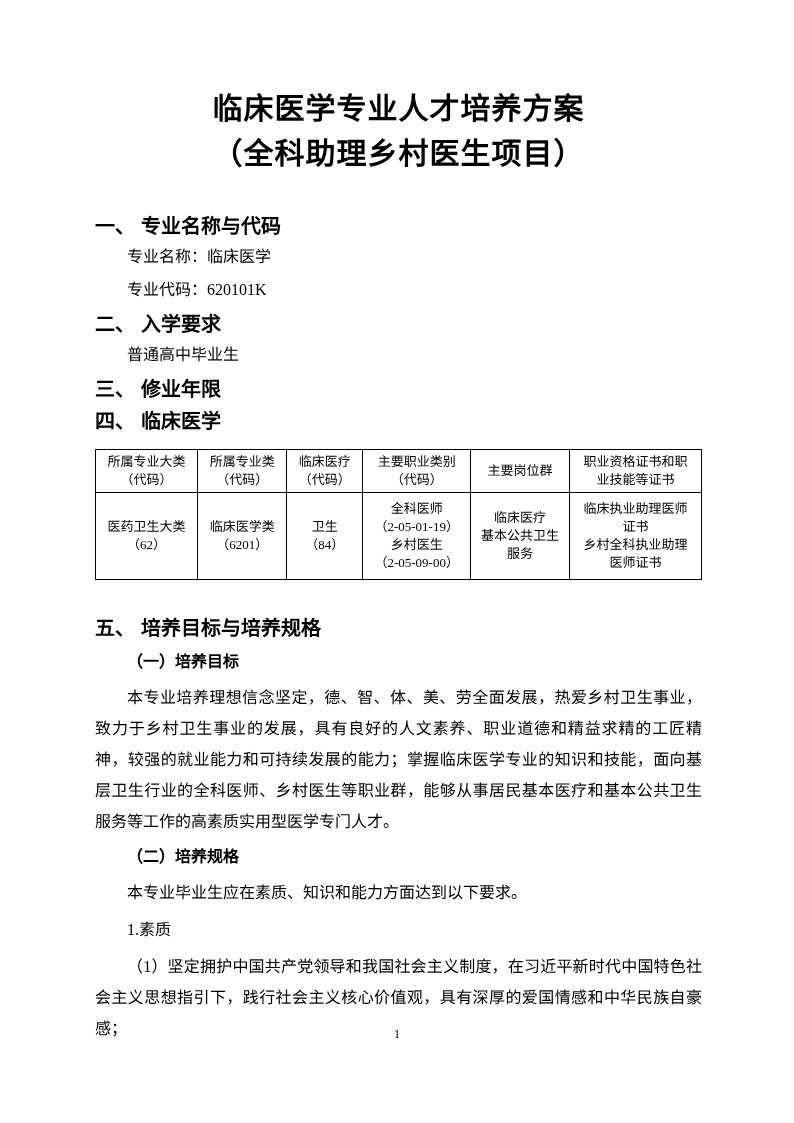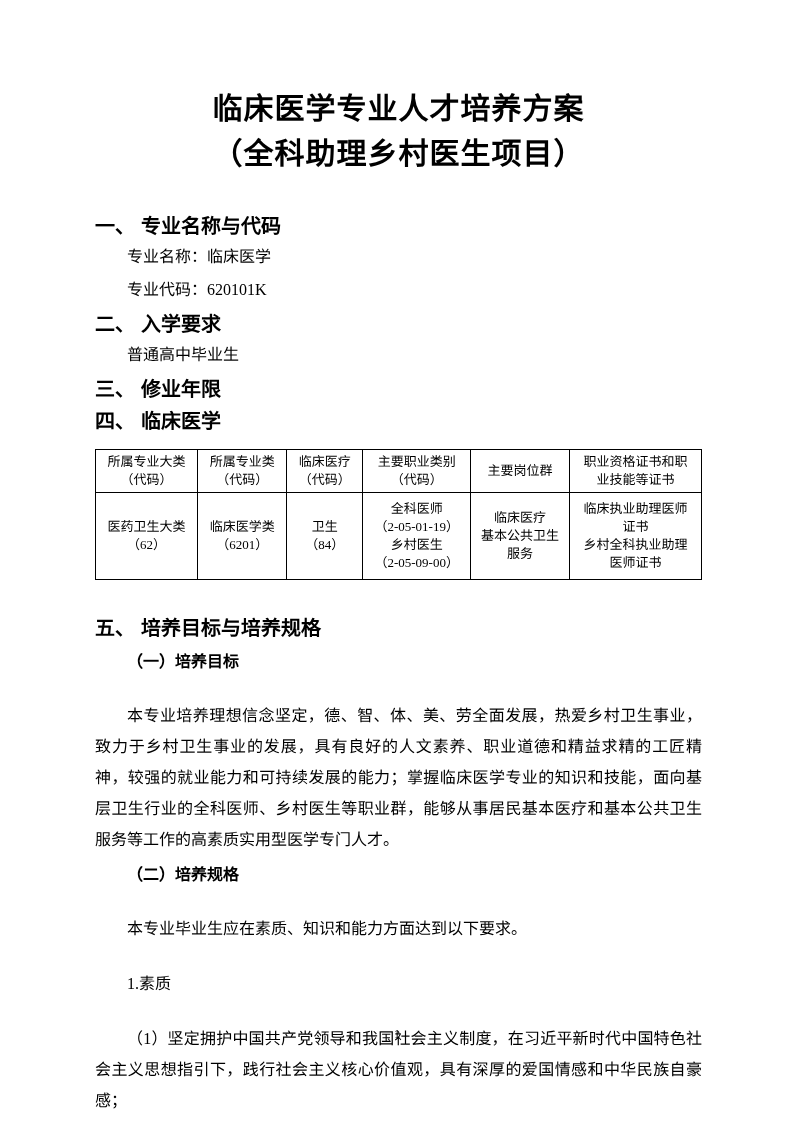--- a/index.html
+++ b/index.html
@@ -52,21 +52,21 @@
     font-family: "Liberation Sans", "DejaVu Sans", sans-serif;
     font-weight: bold;
     font-size: 16px;
     line-height: 28px;
     margin: 6px 0 0 0;
     text-indent: 2em;
   }
   p.para {
     font-size: 16px;
     line-height: 31px;
-    margin: 24px 0 0 0;
+    margin: 6px 0 0 0;
     text-indent: 2em;
     text-align: justify;
   }
   table.career {
     width: 100%;
     margin-top: 14px;
     border-collapse: collapse;
     table-layout: fixed;
   }
   table.career th, table.career td {

